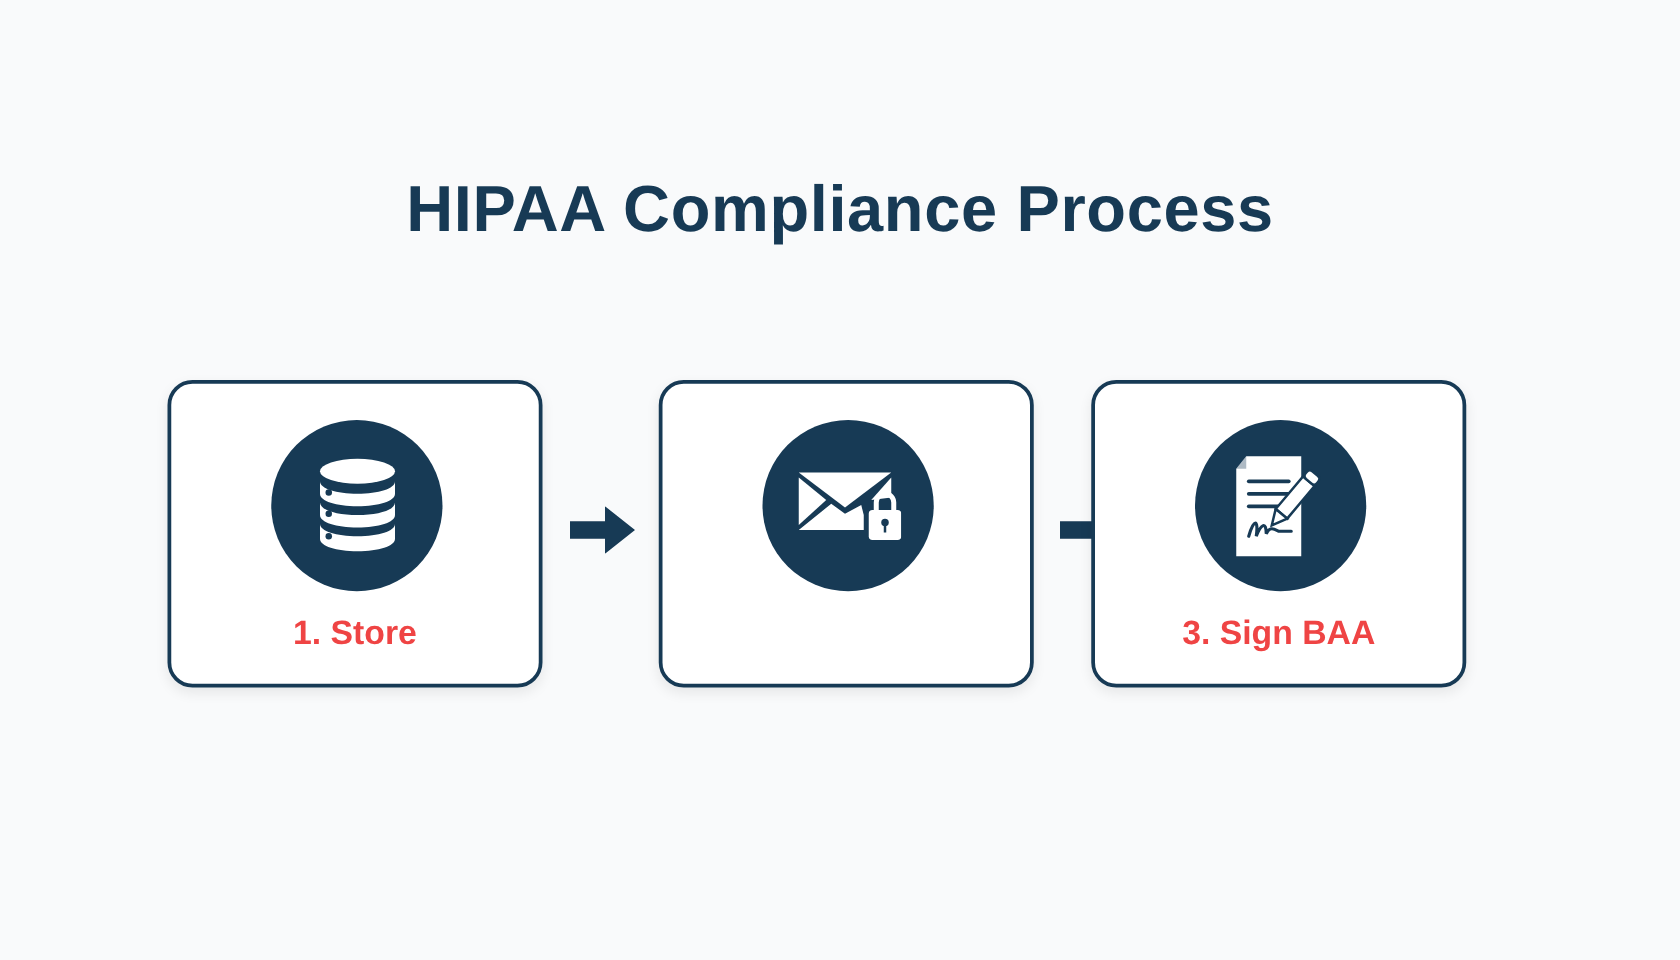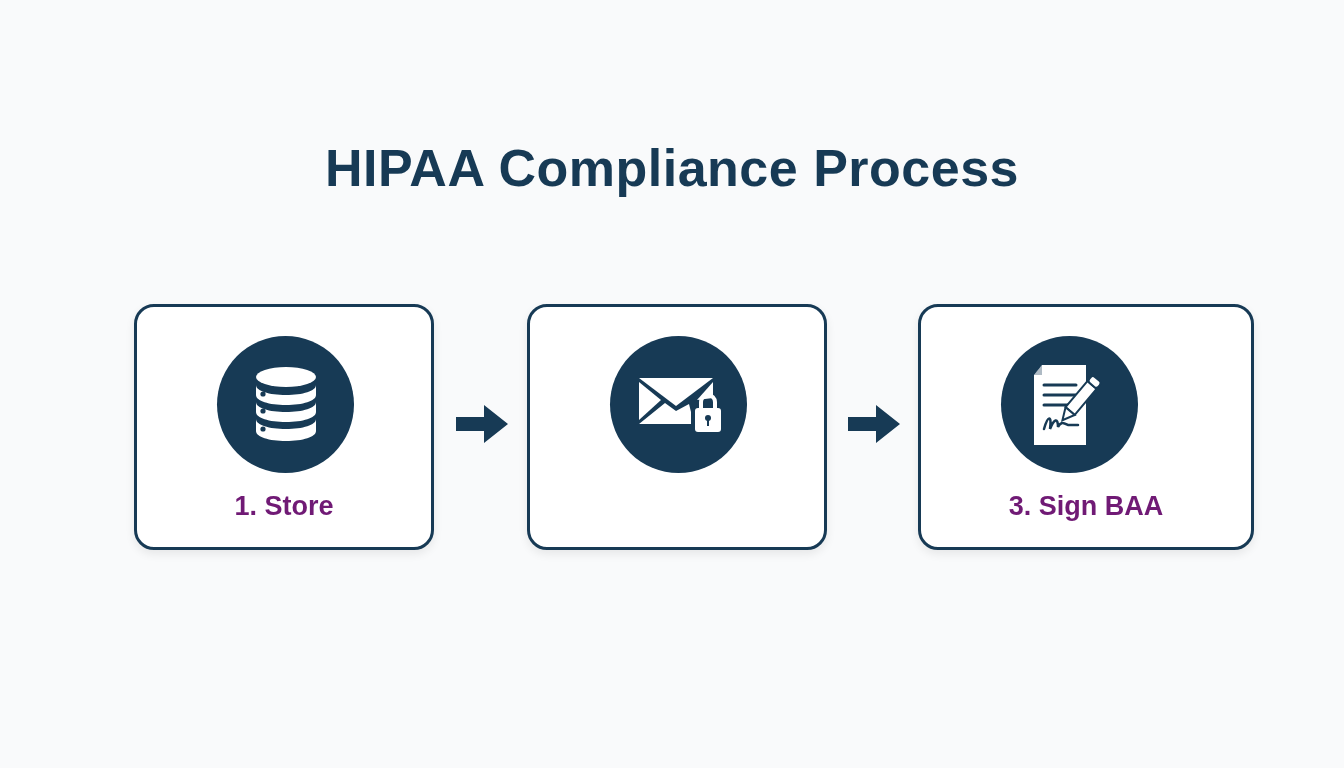--- a/index.html
+++ b/index.html
@@ -19,21 +19,21 @@
     border:3.5px solid #173a55; border-radius:20px; background:#ffffff;
     box-shadow:0 4px 10px rgba(0,0,0,0.08);
   }
   .card .circle {
     position:absolute; left:80px; top:29px; width:137px; height:137px;
     border-radius:50%; background:#173a55;
     display:flex; align-items:center; justify-content:center;
   }
   .card .label {
     position:absolute; left:0; top:184px; width:100%;
-    text-align:center; font-size:27px; font-weight:bold; color:#701a75;
+    text-align:center; font-size:27px; font-weight:bold; color:#ef4444;
   }
   .arrow { position:absolute; top:405px; width:52px; height:38px; }
 </style>
 </head>
 <body>
 
 <div class="title">HIPAA Compliance Process</div>
 
 <div class="card" style="left:134px;">
   <div class="circle">
@@ -74,21 +74,21 @@
       <circle cx="71" cy="48" r="3" fill="#173a55"></circle>
       <rect x="70" y="48" width="2" height="8" fill="#173a55"></rect>
     </svg>
   </div>
 </div>
 
 <svg class="arrow" style="left:848px;" viewBox="0 0 52 38">
   <polygon points="0,12 28,12 28,0 52,19 28,38 28,26 0,26" fill="#173a55"></polygon>
 </svg>
 
-<div class="card" style="left:918px;padding-left:36px;">
+<div class="card" style="left:873px;">
   <div class="circle">
     <svg width="80" height="84" viewBox="0 0 80 84">
       <path d="M12 2 H56 V82 H4 V12 Z" fill="#ffffff"></path>
       <path d="M4 12 L12 2 V12 Z" fill="#173a55" opacity="0.35"></path>
       <g stroke="#173a55" stroke-width="3" stroke-linecap="round">
         <line x1="14" y1="22" x2="46" y2="22"></line>
         <line x1="14" y1="32" x2="46" y2="32"></line>
         <line x1="14" y1="42" x2="38" y2="42"></line>
       </g>
       <path d="M14 66 c4 -14 8 -14 6 0 c4 -10 8 -12 8 -2 c3 -6 6 -4 10 -2 h10" fill="none" stroke="#173a55" stroke-width="2.5" stroke-linecap="round"></path>

